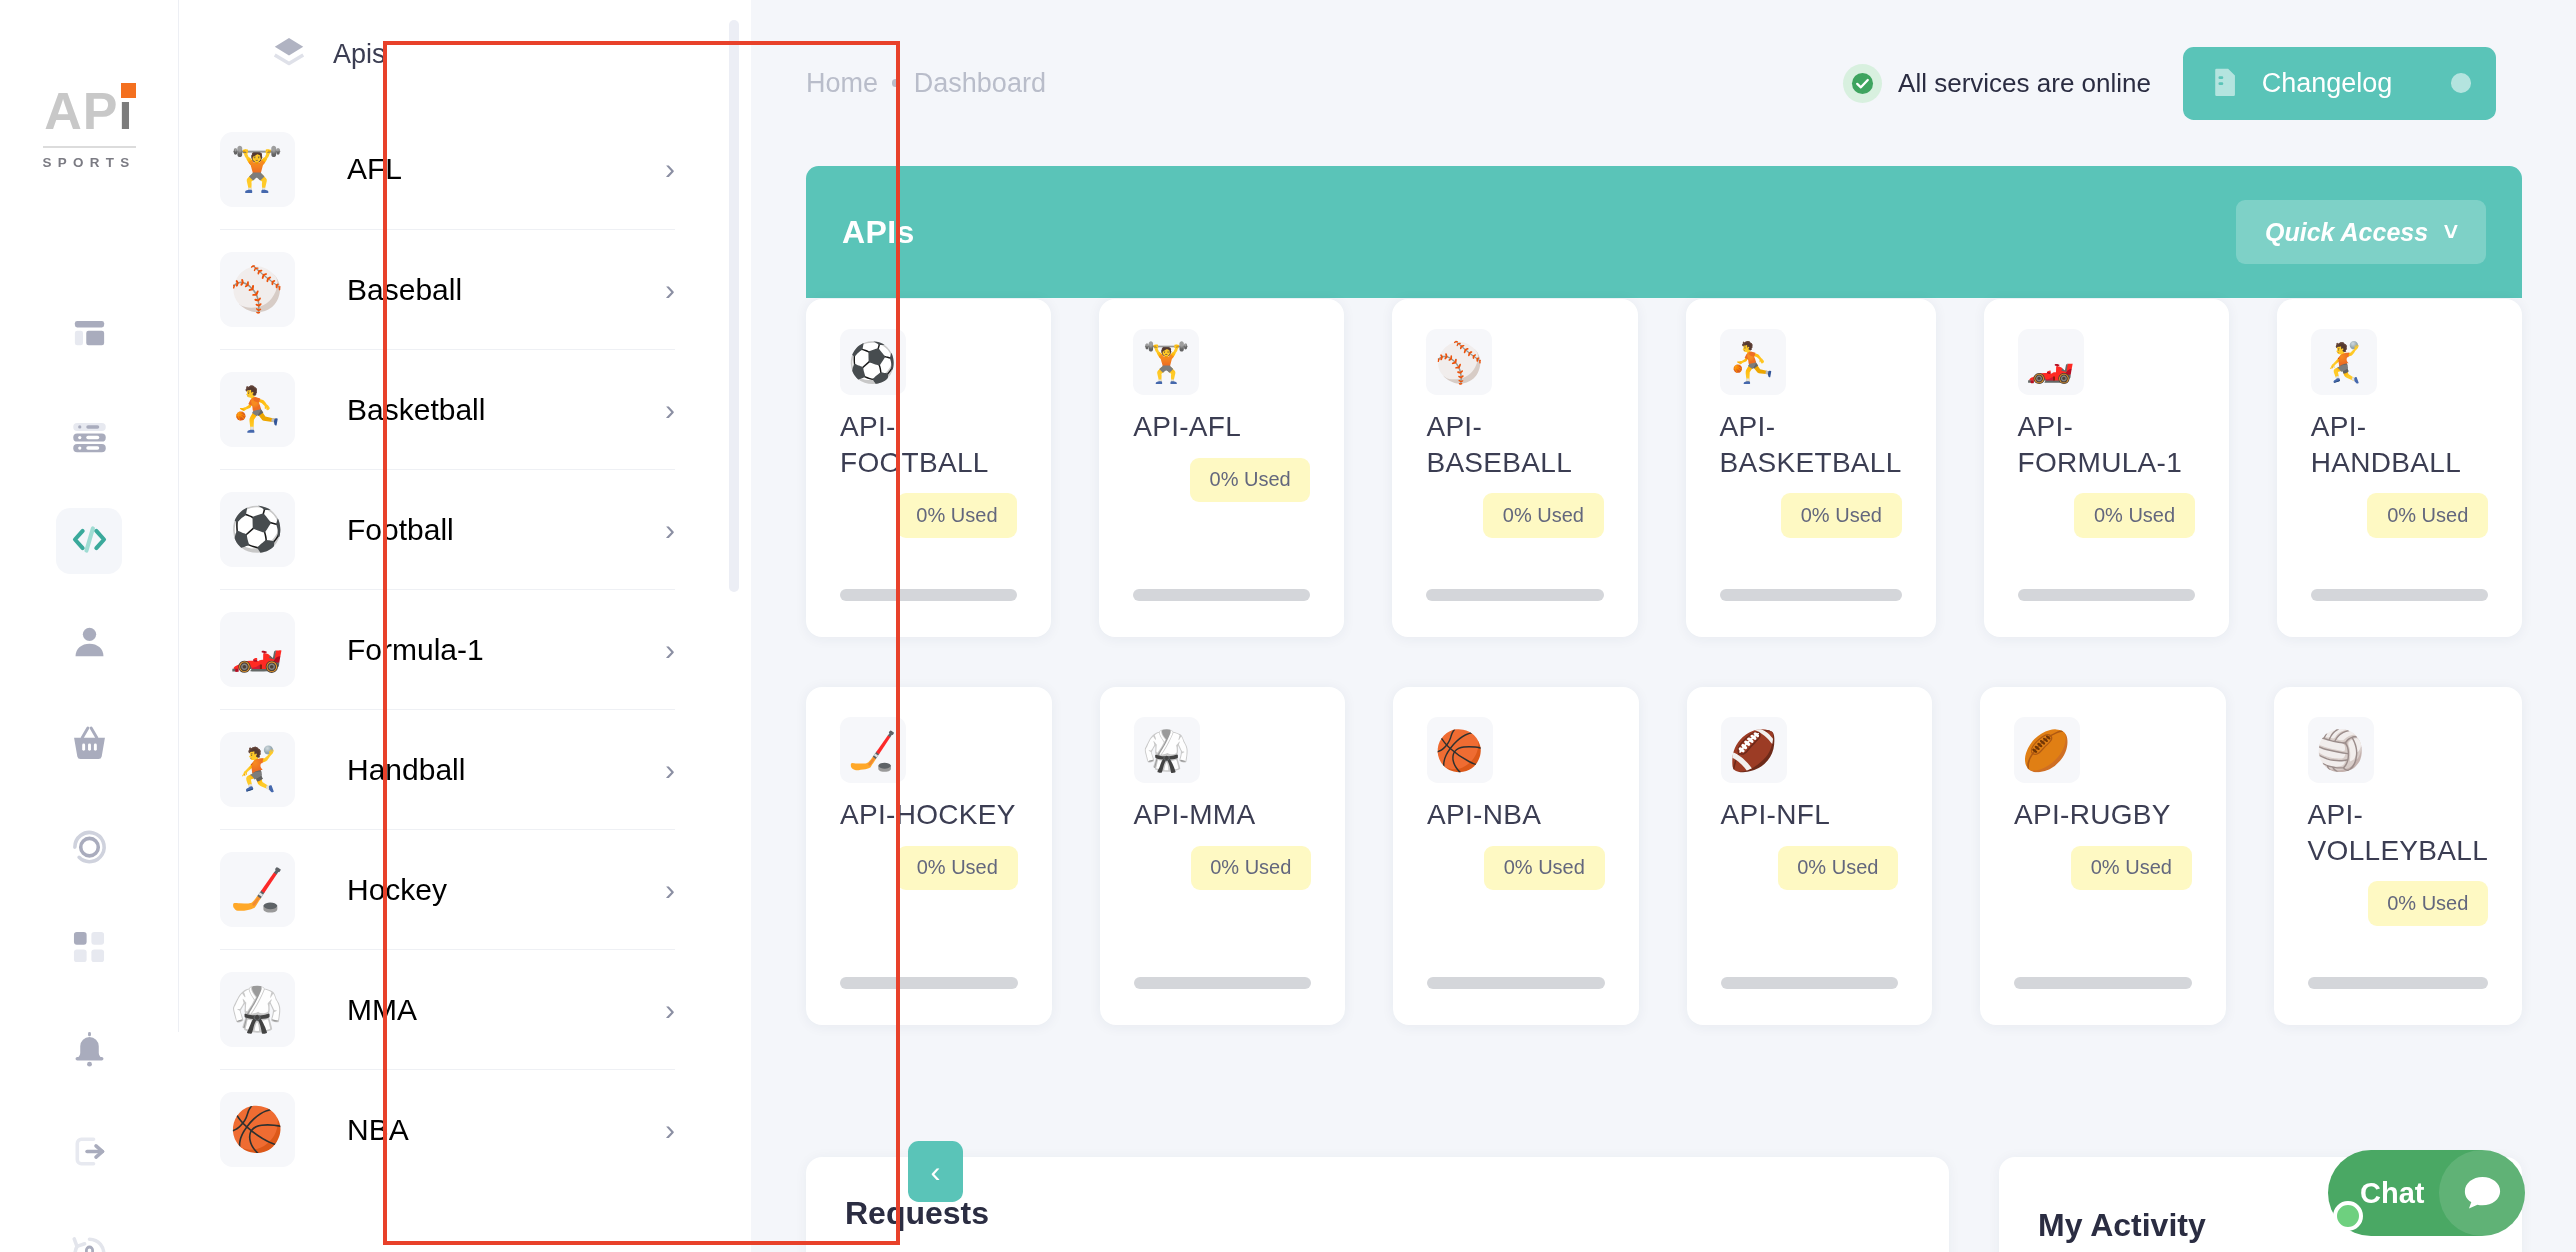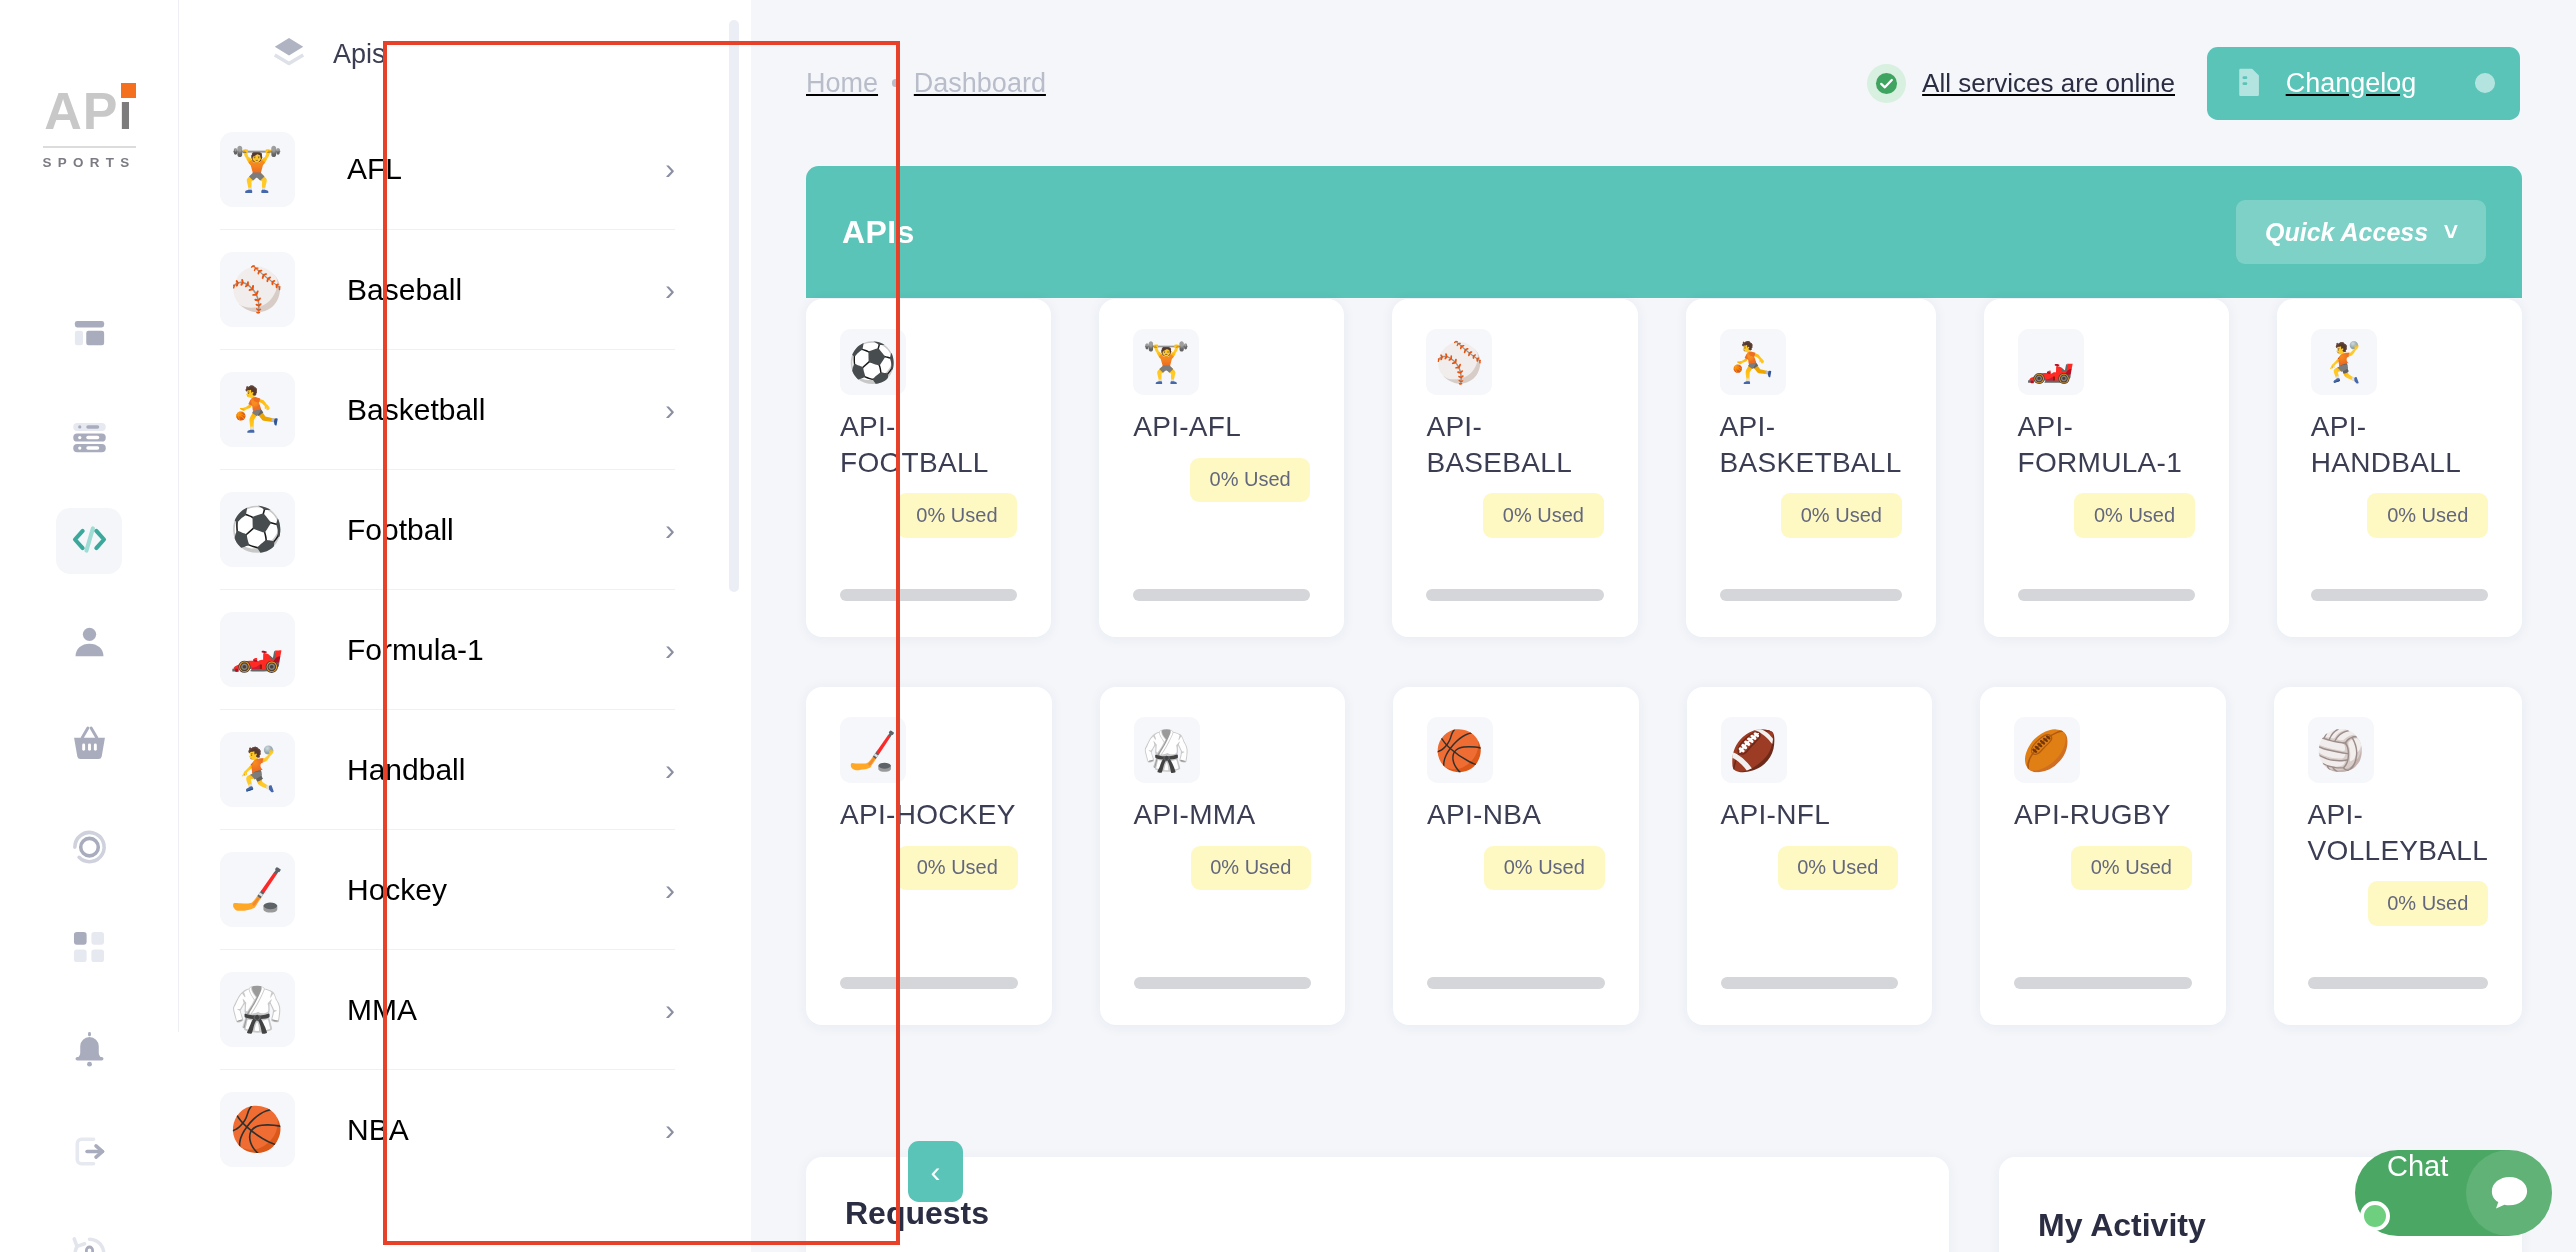--- a/index.html
+++ b/index.html
@@ -84,21 +84,21 @@
     color: #fff; font-size: 30px; z-index: 25;
   }
 
   
   .main {
     flex: 1; height: 1252px; background: #f4f6fa; position: relative;
     overflow: hidden;
   }
   .topbar {
     height: 166px; display: flex; align-items: center;
-    padding: 0 56px 0 55px; position: relative; text-decoration: underline;
+    padding: 0 80px 0 55px; position: relative;
   }
   .breadcrumb { font-size: 27px; color: #b9bdca; display: flex; align-items: center; gap: 14.3px; }
   .crumb-dot { width: 7.2px; height: 7.2px; border-radius: 50%; background: #b9bdca; display: inline-block; }
   .status {
     display: flex; align-items: center; gap: 16px;
     margin-left: auto; margin-right: 32px;
   }
   .status-check {
     width: 39px; height: 39px; border-radius: 50%; background: #d8f0df;
     display: flex; align-items: center; justify-content: center;
@@ -165,25 +165,26 @@
   }
   .bottom-card {
     background: #fff; border-radius: 16px; padding: 38px 39px;
     box-shadow: 0 1.8px 12.5px rgba(40,50,80,.05); height: 179px;
   }
   .bottom-card.requests { flex: 0 0 1143px; }
   .bottom-card.activity { flex: 1; padding-top: 50px; }
   .bottom-title { font-size: 32px; font-weight: 700; color: #2b2d42; }
 
   .chat-fab {
-    position: absolute; right: 24px; bottom: 16px;
+    position: absolute; right: 51px; bottom: 16px;
     width: 197px; height: 86px; border-radius: 43px;
     background: #4aa864;
-    display: flex; align-items: flex-start; padding-left: 32px;
+    display: flex; align-items: center; padding-left: 32px;
     z-index: 40;
+    font-weight: bold;
   }
   .chat-label { color: #fff; font-size: 29px; }
   .chat-bubble-wrap {
     margin-left: auto; margin-right: 0; width: 86px; height: 86px;
     border-radius: 50%; background: rgba(255,255,255,.12);
     display: flex; align-items: center; justify-content: center;
   }
   .chat-online {
     position: absolute; left: 5.4px; bottom: 5.4px;
     width: 30px; height: 30px; border-radius: 50%;

